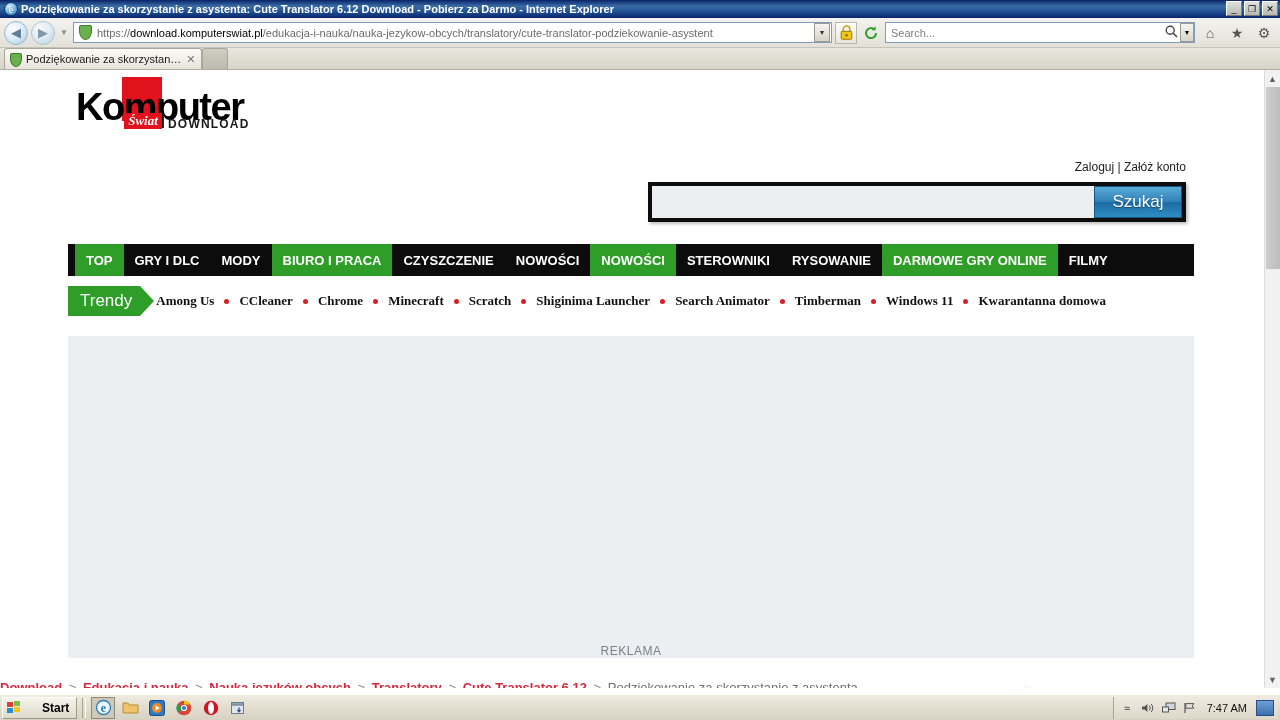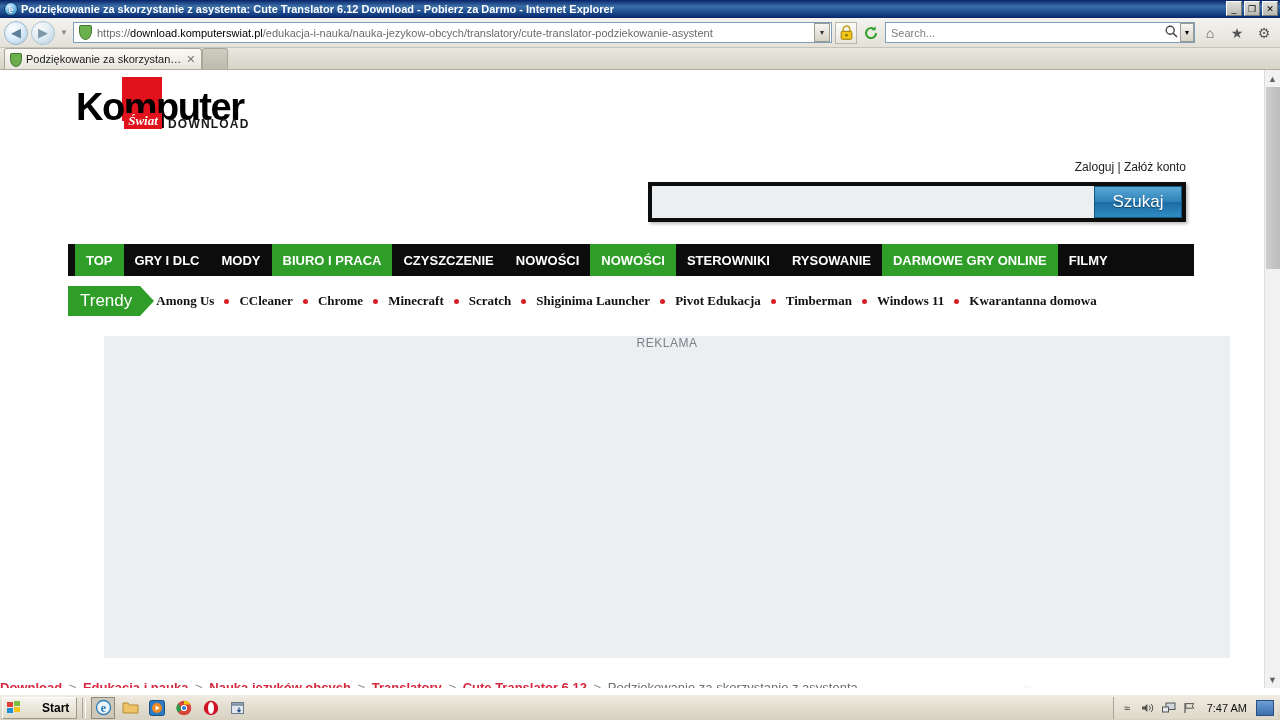--- a/index.html
+++ b/index.html
@@ -238,21 +238,21 @@
   #trendy .dot {
     width: 5px; height: 5px; border-radius: 50%; background: #d81f26;
     margin: 0 10px; flex: 0 0 auto;
   }
 
   
   #ad {
     position: absolute; left: 68px; top: 266px;
     width: 1126px; height: 322px;
     background: #eceff1;
-    display: flex; align-items: flex-start; justify-content: center; margin-left: 36px;
+    display: flex; align-items: flex-end; justify-content: center;
   }
   #ad span { font: 12px "Liberation Sans", sans-serif; color: #7a8288; letter-spacing: .5px; }
 
   
   #breadcrumb {
     position: absolute; left: 0px; top: 610px;
     font: bold 13px "Liberation Sans", sans-serif;
     color: #888; white-space: nowrap;
   }
   #breadcrumb a { color: #d5273e; text-decoration: none; }
@@ -426,21 +426,21 @@
           <span class="titem">CCleaner</span>
           <span class="dot"></span>
           <span class="titem">Chrome</span>
           <span class="dot"></span>
           <span class="titem">Minecraft</span>
           <span class="dot"></span>
           <span class="titem">Scratch</span>
           <span class="dot"></span>
           <span class="titem">Shiginima Launcher</span>
           <span class="dot"></span>
-          <span class="titem">Pivot Edukacja</span>
+          <span class="titem">Search Animator</span>
           <span class="dot"></span>
           <span class="titem">Timberman</span>
           <span class="dot"></span>
           <span class="titem">Windows 11</span>
           <span class="dot"></span>
           <span class="titem">Kwarantanna domowa</span>
         </div>
     </div>
 
     <div id="ad">

